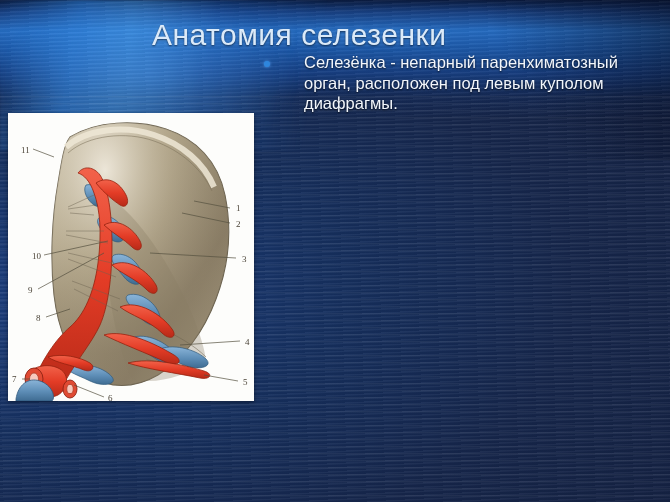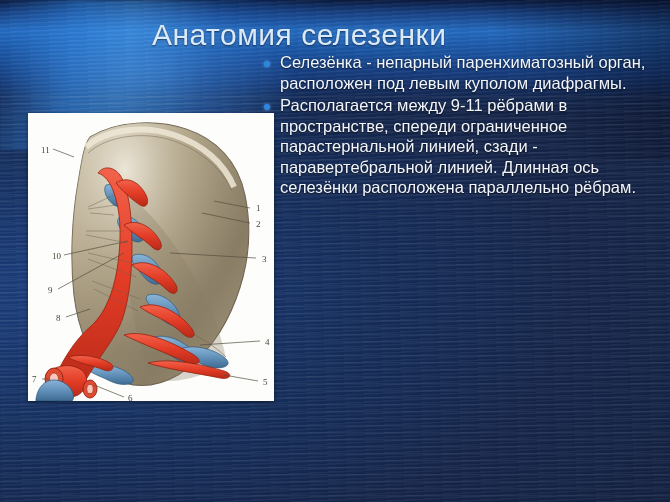--- a/index.html
+++ b/index.html
@@ -75,35 +75,35 @@
     font-size:30px;letter-spacing:.5px;
     color:#dbeaf9;
     text-shadow:0 1px 2px rgba(0,0,0,.55), 0 0 7px rgba(120,190,255,.35);
     white-space:nowrap;
   }
 
   
   .body-col{
     position:absolute;left:264px;top:52px;width:400px;
   }
-  .bullet-row{display:flex;align-items:flex-start;margin-bottom:2px;}
+  .bullet-row{display:flex;align-items:flex-start;margin-bottom:2px;gap:24px;}
   .dot{
     flex:0 0 auto;width:6px;height:6px;border-radius:50%;
     background:#2e86dd;box-shadow:0 0 3px rgba(90,170,255,.8);
     margin-top:9px;margin-right:10px;
   }
   .btext{
     flex:1 1 auto;
     color:#f2f6fc;font-size:16.5px;line-height:20.5px;
     text-shadow:0 1px 2px rgba(0,0,0,.75);
   }
 
   
   .panel{
-    position:absolute;left:28px;top:113px;width:246px;height:288px;
+    position:absolute;left:8px;top:113px;width:246px;height:288px;
     background:#f97316;
     box-shadow:0 1px 4px rgba(0,0,0,.45);
     overflow:hidden;
   }
   .panel svg{display:block;width:246px;height:288px;}
   .lbl{font-family:"Liberation Serif","DejaVu Serif",serif;font-size:9px;fill:#4b4438;}
   .ldr{stroke:#55503f;stroke-width:.7;fill:none;}
 </style>
 </head>
 <body>
@@ -248,19 +248,15 @@
         <text class="lbl" x="24" y="146">10</text>
       </g>
     </svg>
   </div>
 
   <div class="body-col">
     <div class="bullet-row">
       <span class="dot"></span>
       <span class="btext">Селезёнка - непарный паренхиматозный орган, расположен под левым куполом диафрагмы.</span>
     </div>
-    <div class="bullet-row">
-      <span class="dot"></span>
-      <span class="btext">Располагается между 9-11 рёбрами в пространстве, спереди ограниченное парастернальной линией, сзади - паравертебральной линией. Длинная ось селезёнки расположена параллельно рёбрам.</span>
-    </div>
   </div>
 
 </div>
 
 </body></html>

